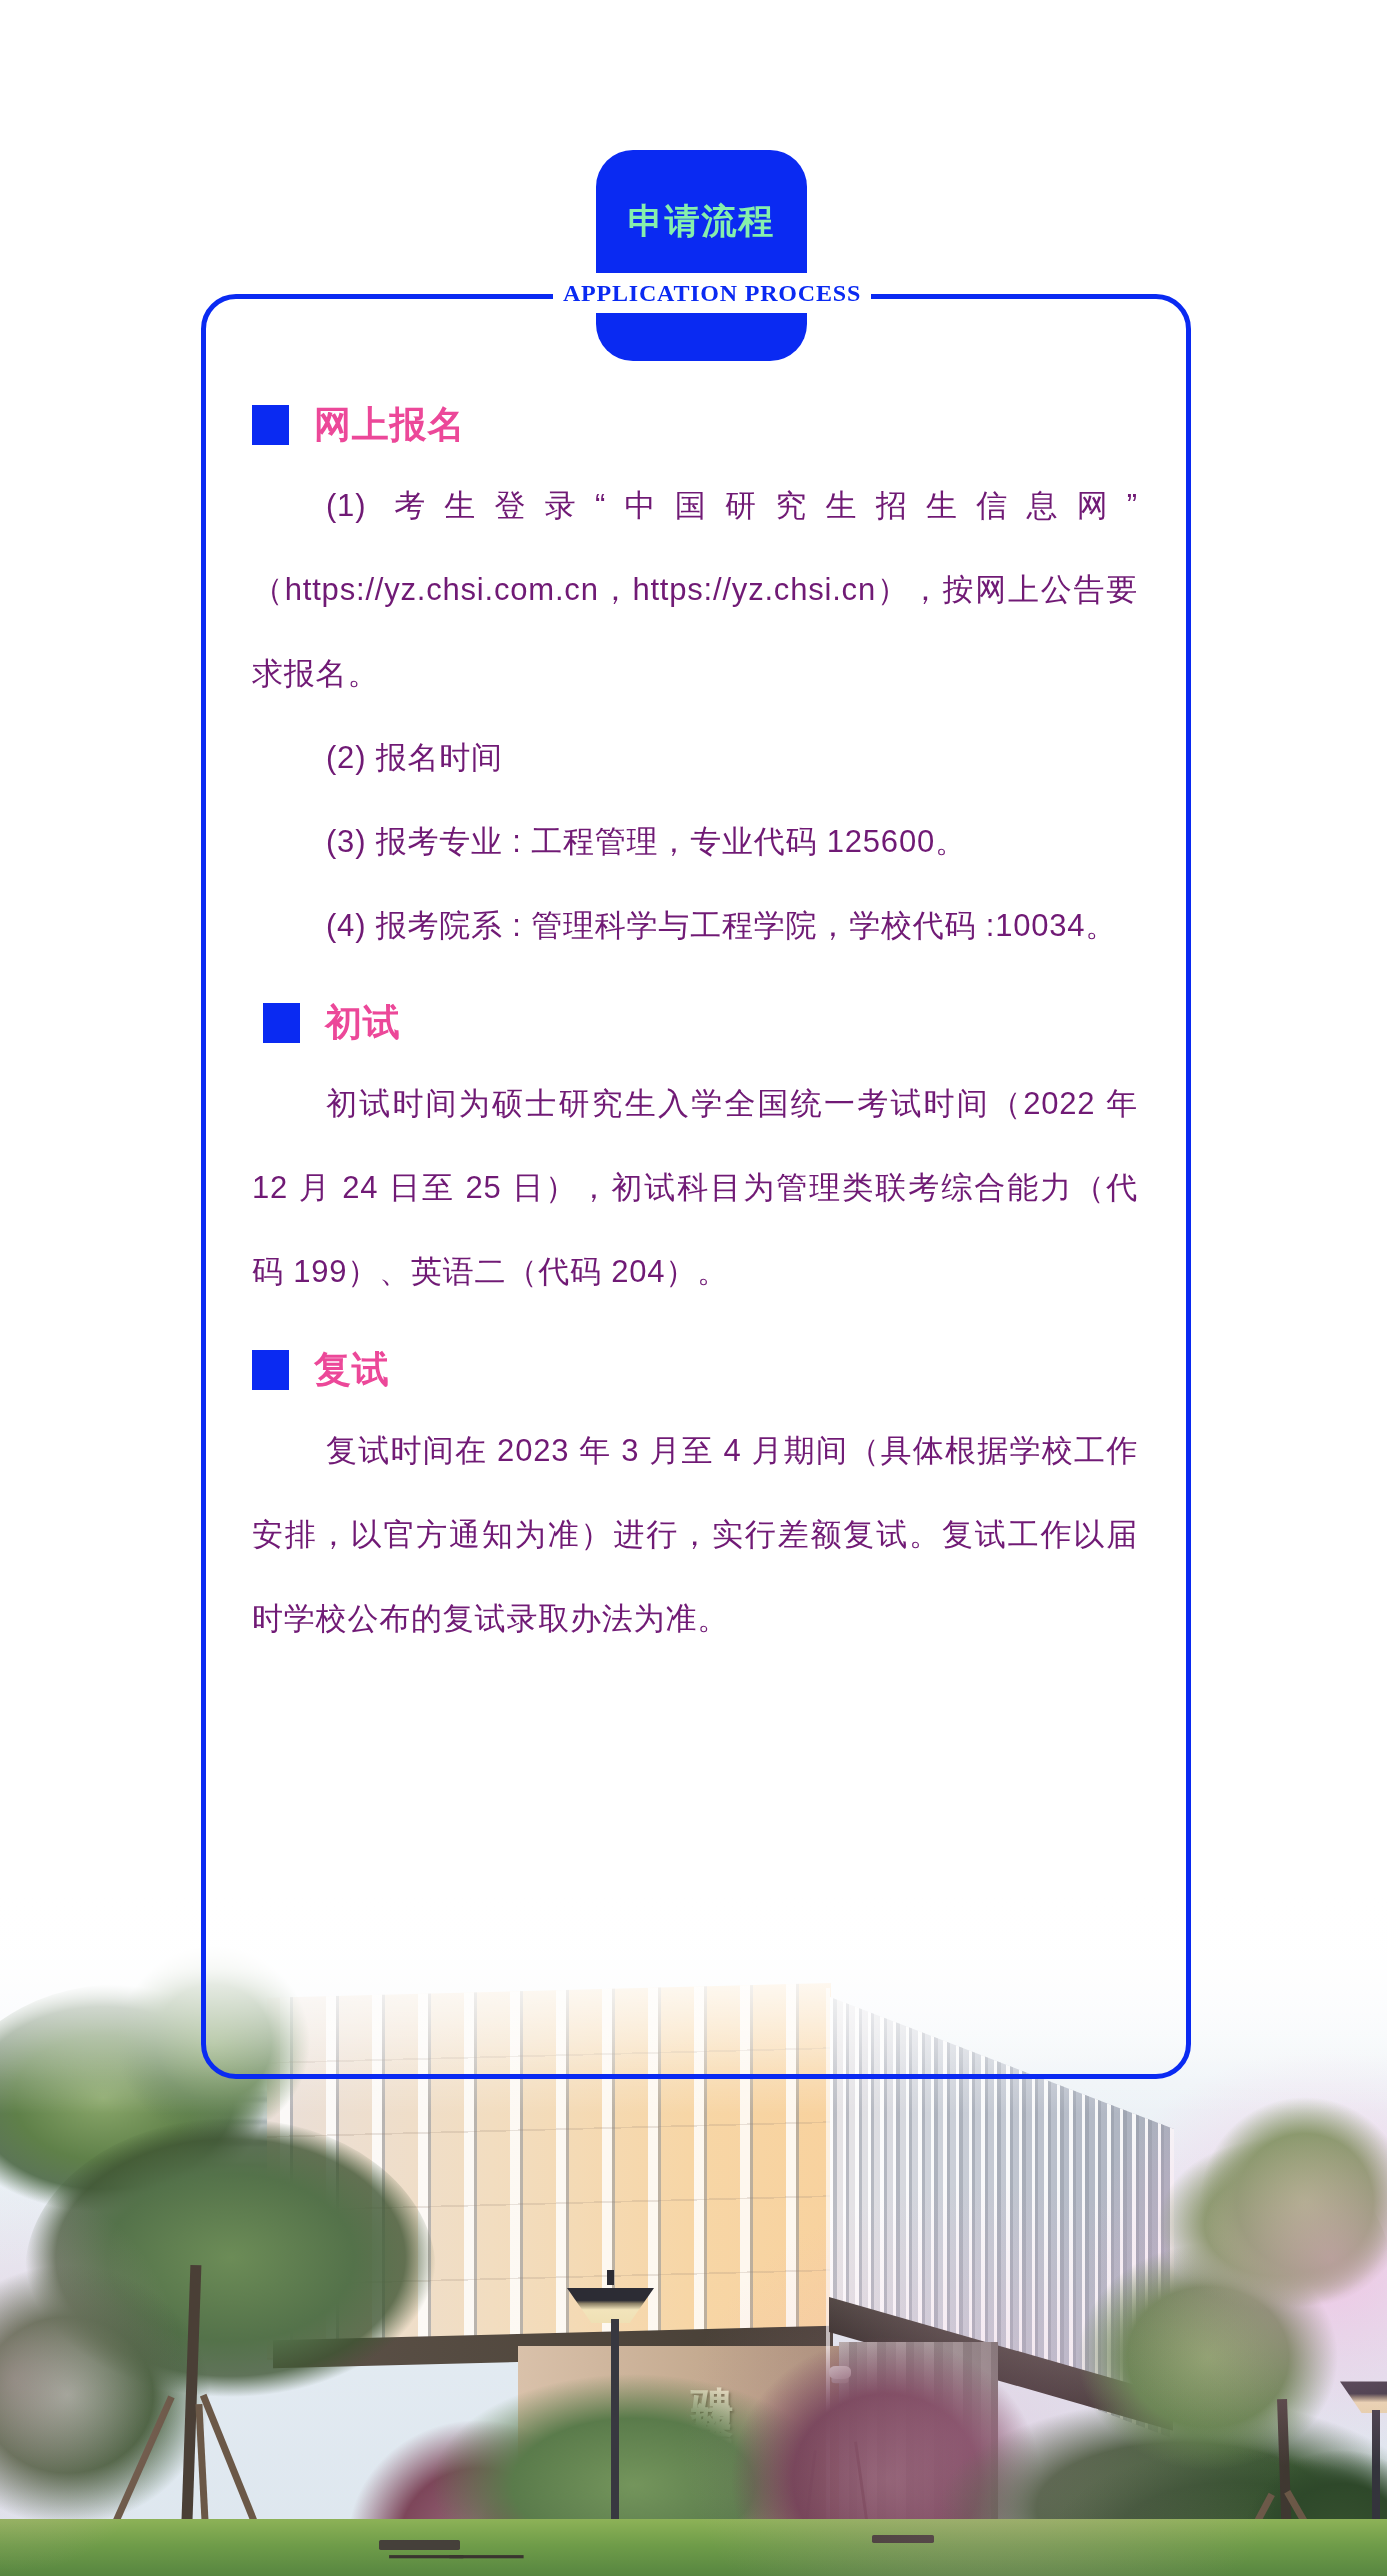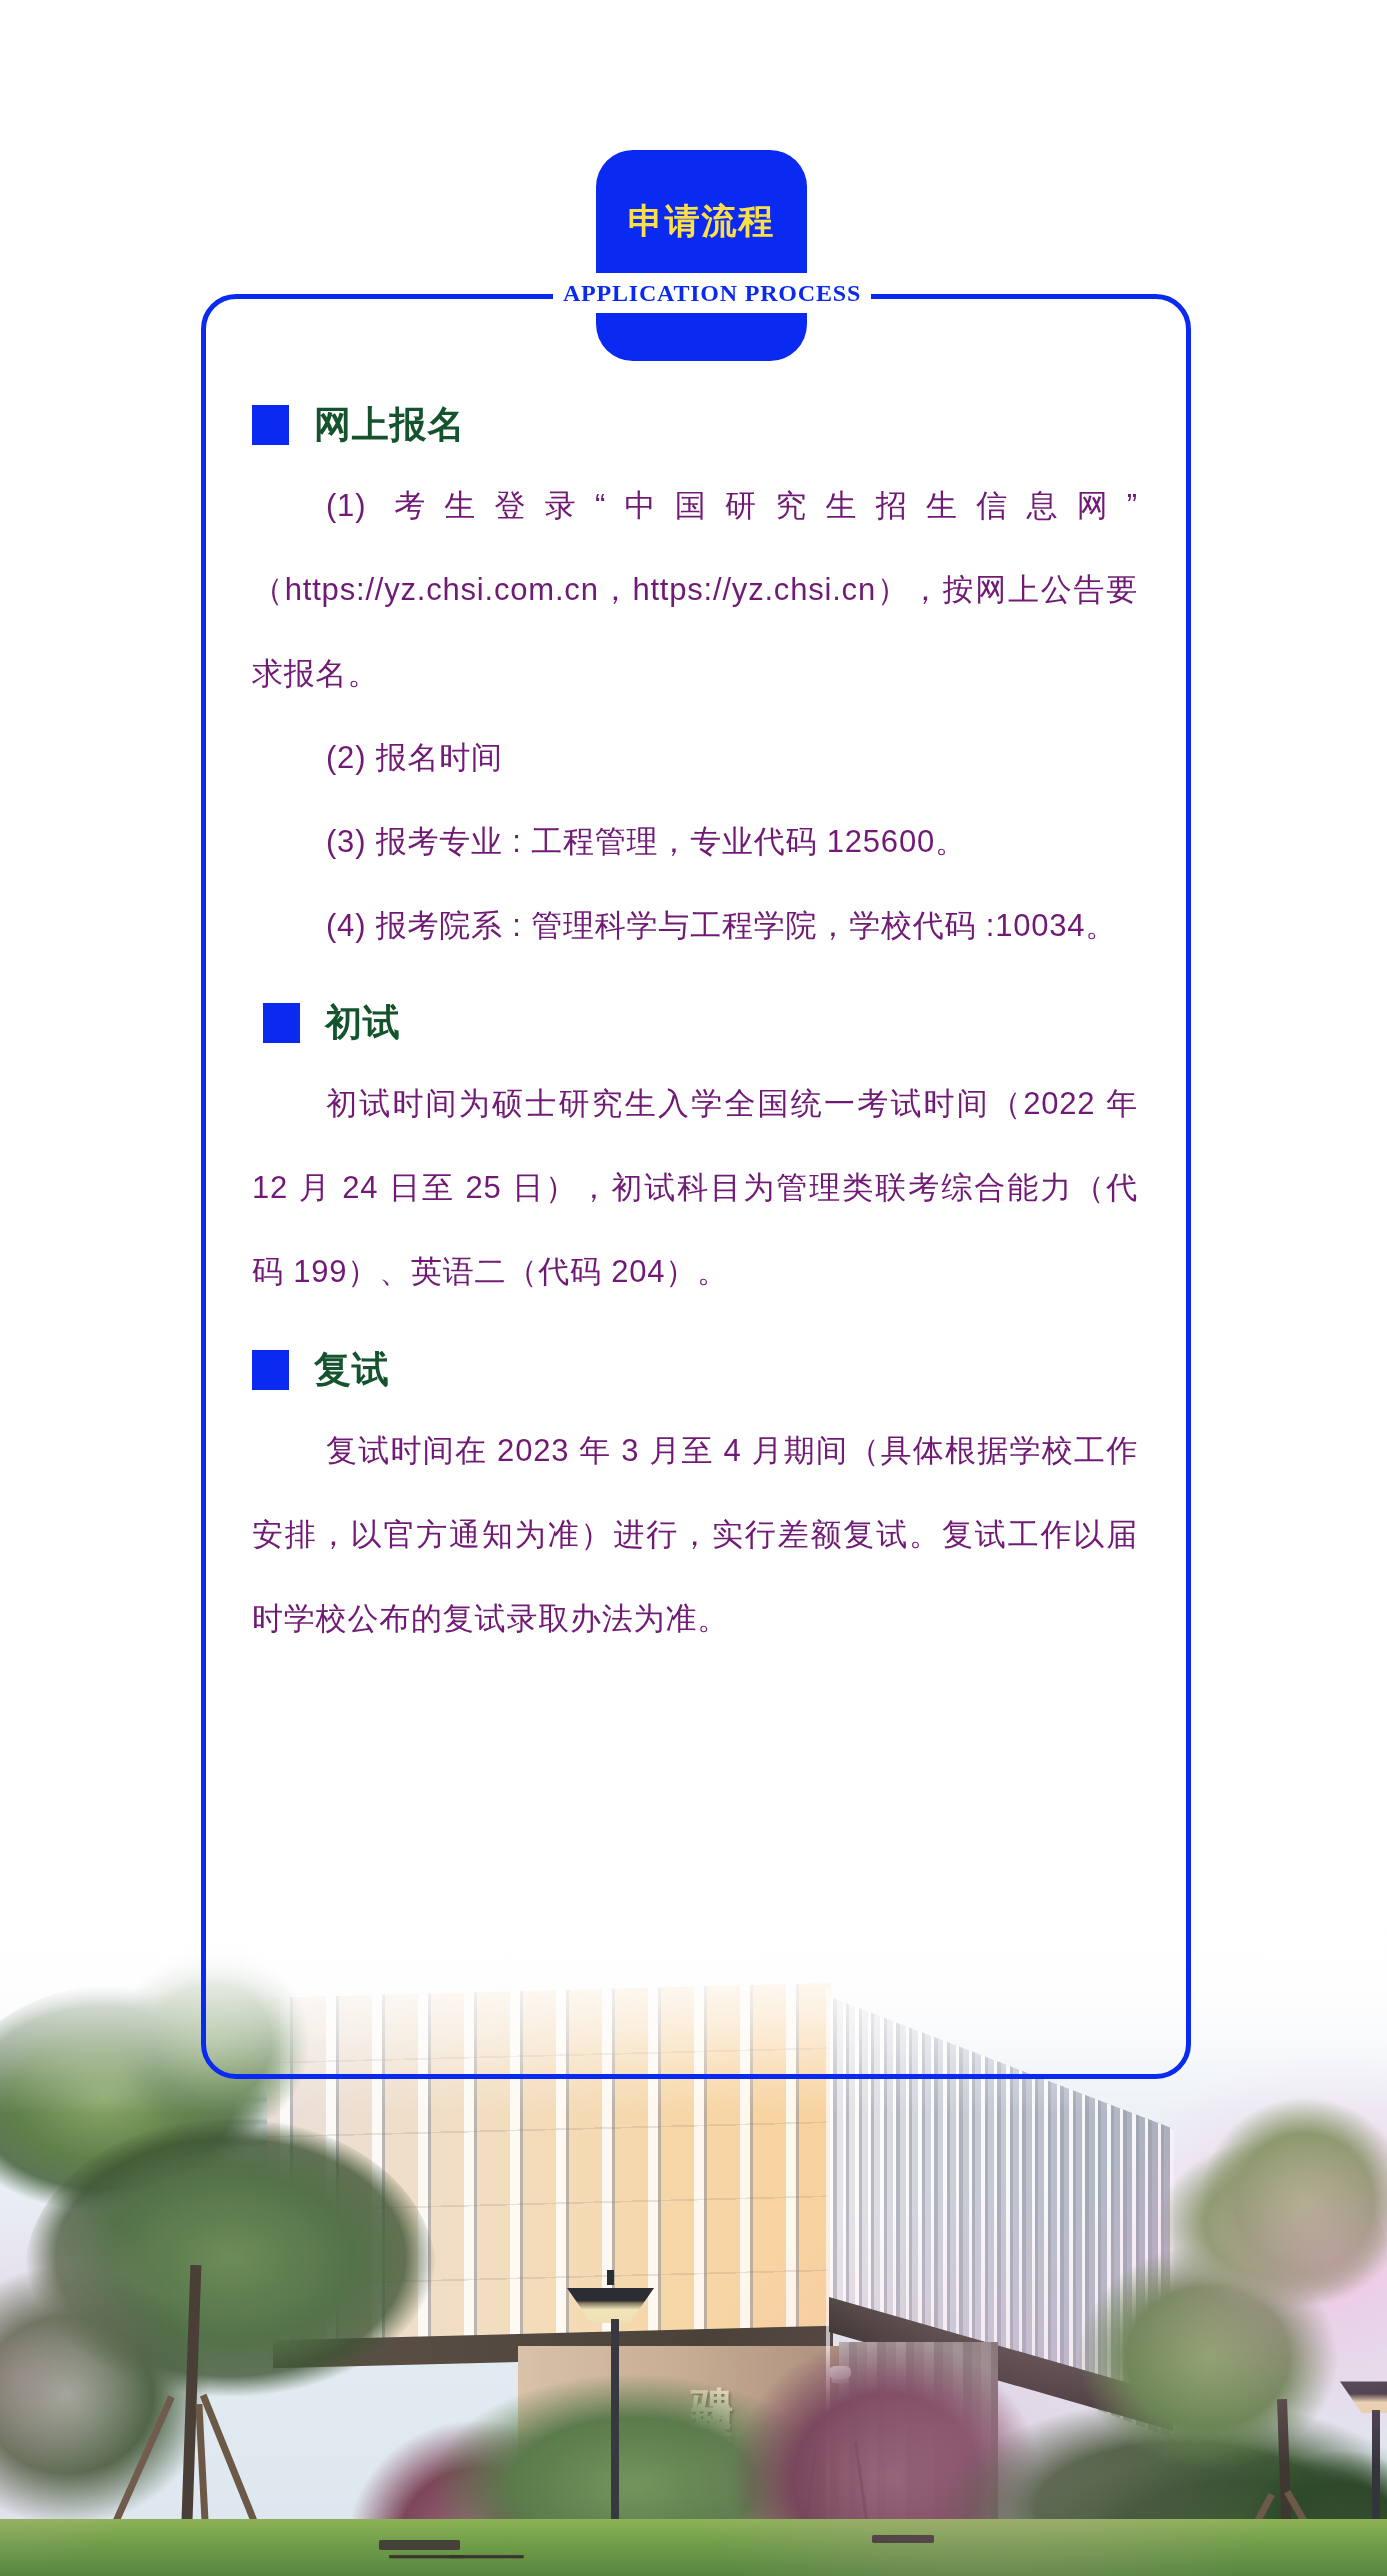--- a/index.html
+++ b/index.html
@@ -90,30 +90,30 @@
   .bn1{left:379px;top:669px;width:81px;box-shadow:6.7px 11.7px 0 -3.4px #3a352f,67px 11.7px 0 -3.4px #3a352f;}
   .bn2{left:872px;top:664px;width:62px;height:8.4px;background:#3c3831;}
   
   .photo-fade{position:absolute;left:0;top:1871px;width:1387px;height:243px;
     background:linear-gradient(180deg,#ffffff 0%,#ffffff 8%,rgba(255,255,255,.88) 40%,rgba(255,255,255,0) 100%);}
   
   .main-box{position:absolute;left:201px;top:294px;width:990px;height:1785px;
     border:5px solid #0a2af2;border-radius:35px;box-sizing:border-box;background:transparent;}
   .badge{position:absolute;left:596px;top:150px;width:211px;height:211px;border-radius:37px;
     background:#0a2af2;text-align:center;box-sizing:border-box;padding-top:48px;}
-  .badge-title{font-size:35px;font-weight:bold;color:#fde047;letter-spacing:1.7px;}
+  .badge-title{font-size:35px;font-weight:bold;color:#86efac;letter-spacing:1.7px;}
   .band{position:absolute;left:553px;top:273px;width:318px;height:40px;background:#ffffff;
     display:flex;align-items:center;justify-content:center;}
   .band-title{font-family:"Liberation Serif","DejaVu Serif",serif;font-weight:bold;font-size:24px;
     color:#0a2af2;letter-spacing:0.8px;white-space:nowrap;}
   
   .content{position:absolute;left:252px;top:403px;width:886px;color:#303030;}
   .sec-header{display:flex;align-items:center;height:44px;}
   .bullet{width:37px;height:40px;background:#0a2af2;margin-right:25px;flex:0 0 auto;}
-  .sec-title{font-size:37px;font-weight:bold;color:#14532d;letter-spacing:0.8px;text-align:center;}
+  .sec-title{font-size:37px;font-weight:bold;color:#ec4899;letter-spacing:0.8px;text-align:center;}
   .content p{margin:0;font-size:31px;line-height:84px;letter-spacing:0.8px;
     text-align:justify;text-indent:74px;color:#701a75;}
   .gap-first{margin-top:17px !important;}
   .hdr2{margin-top:33px;margin-left:11px;}
   .hdr3{margin-top:34px;}
 </style>
 </head>
 <body>
 
 <div class="page">

